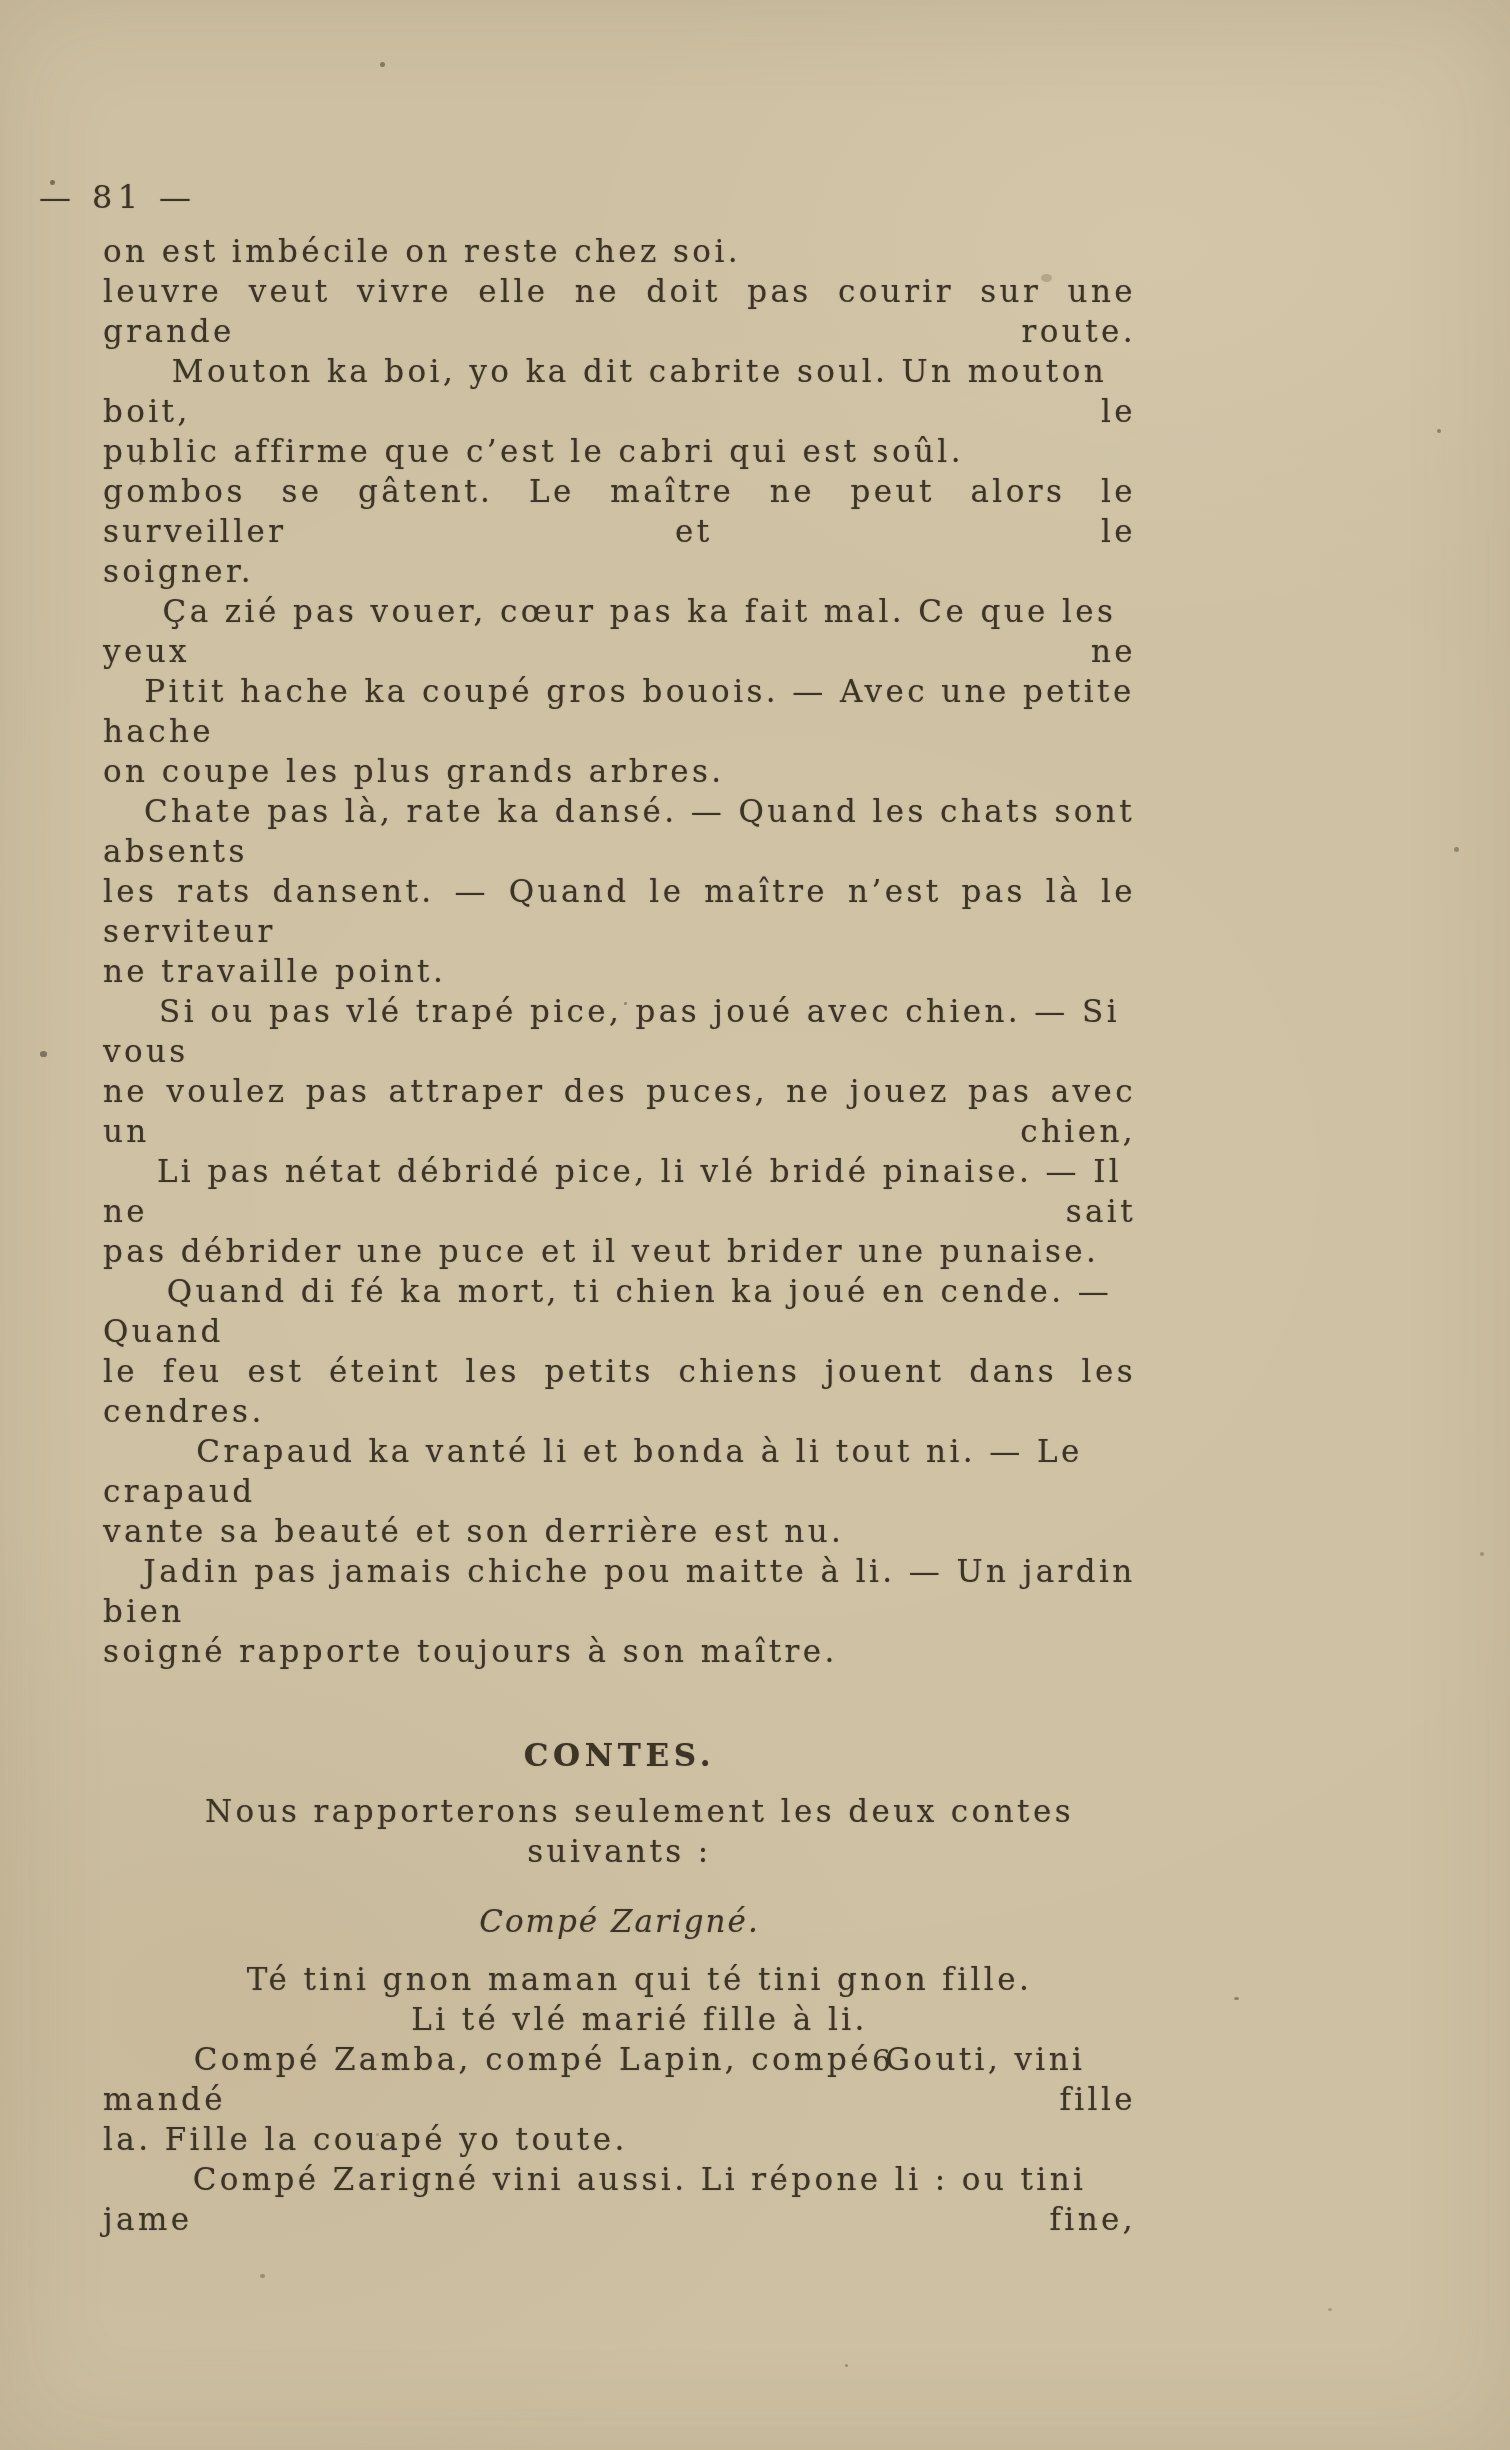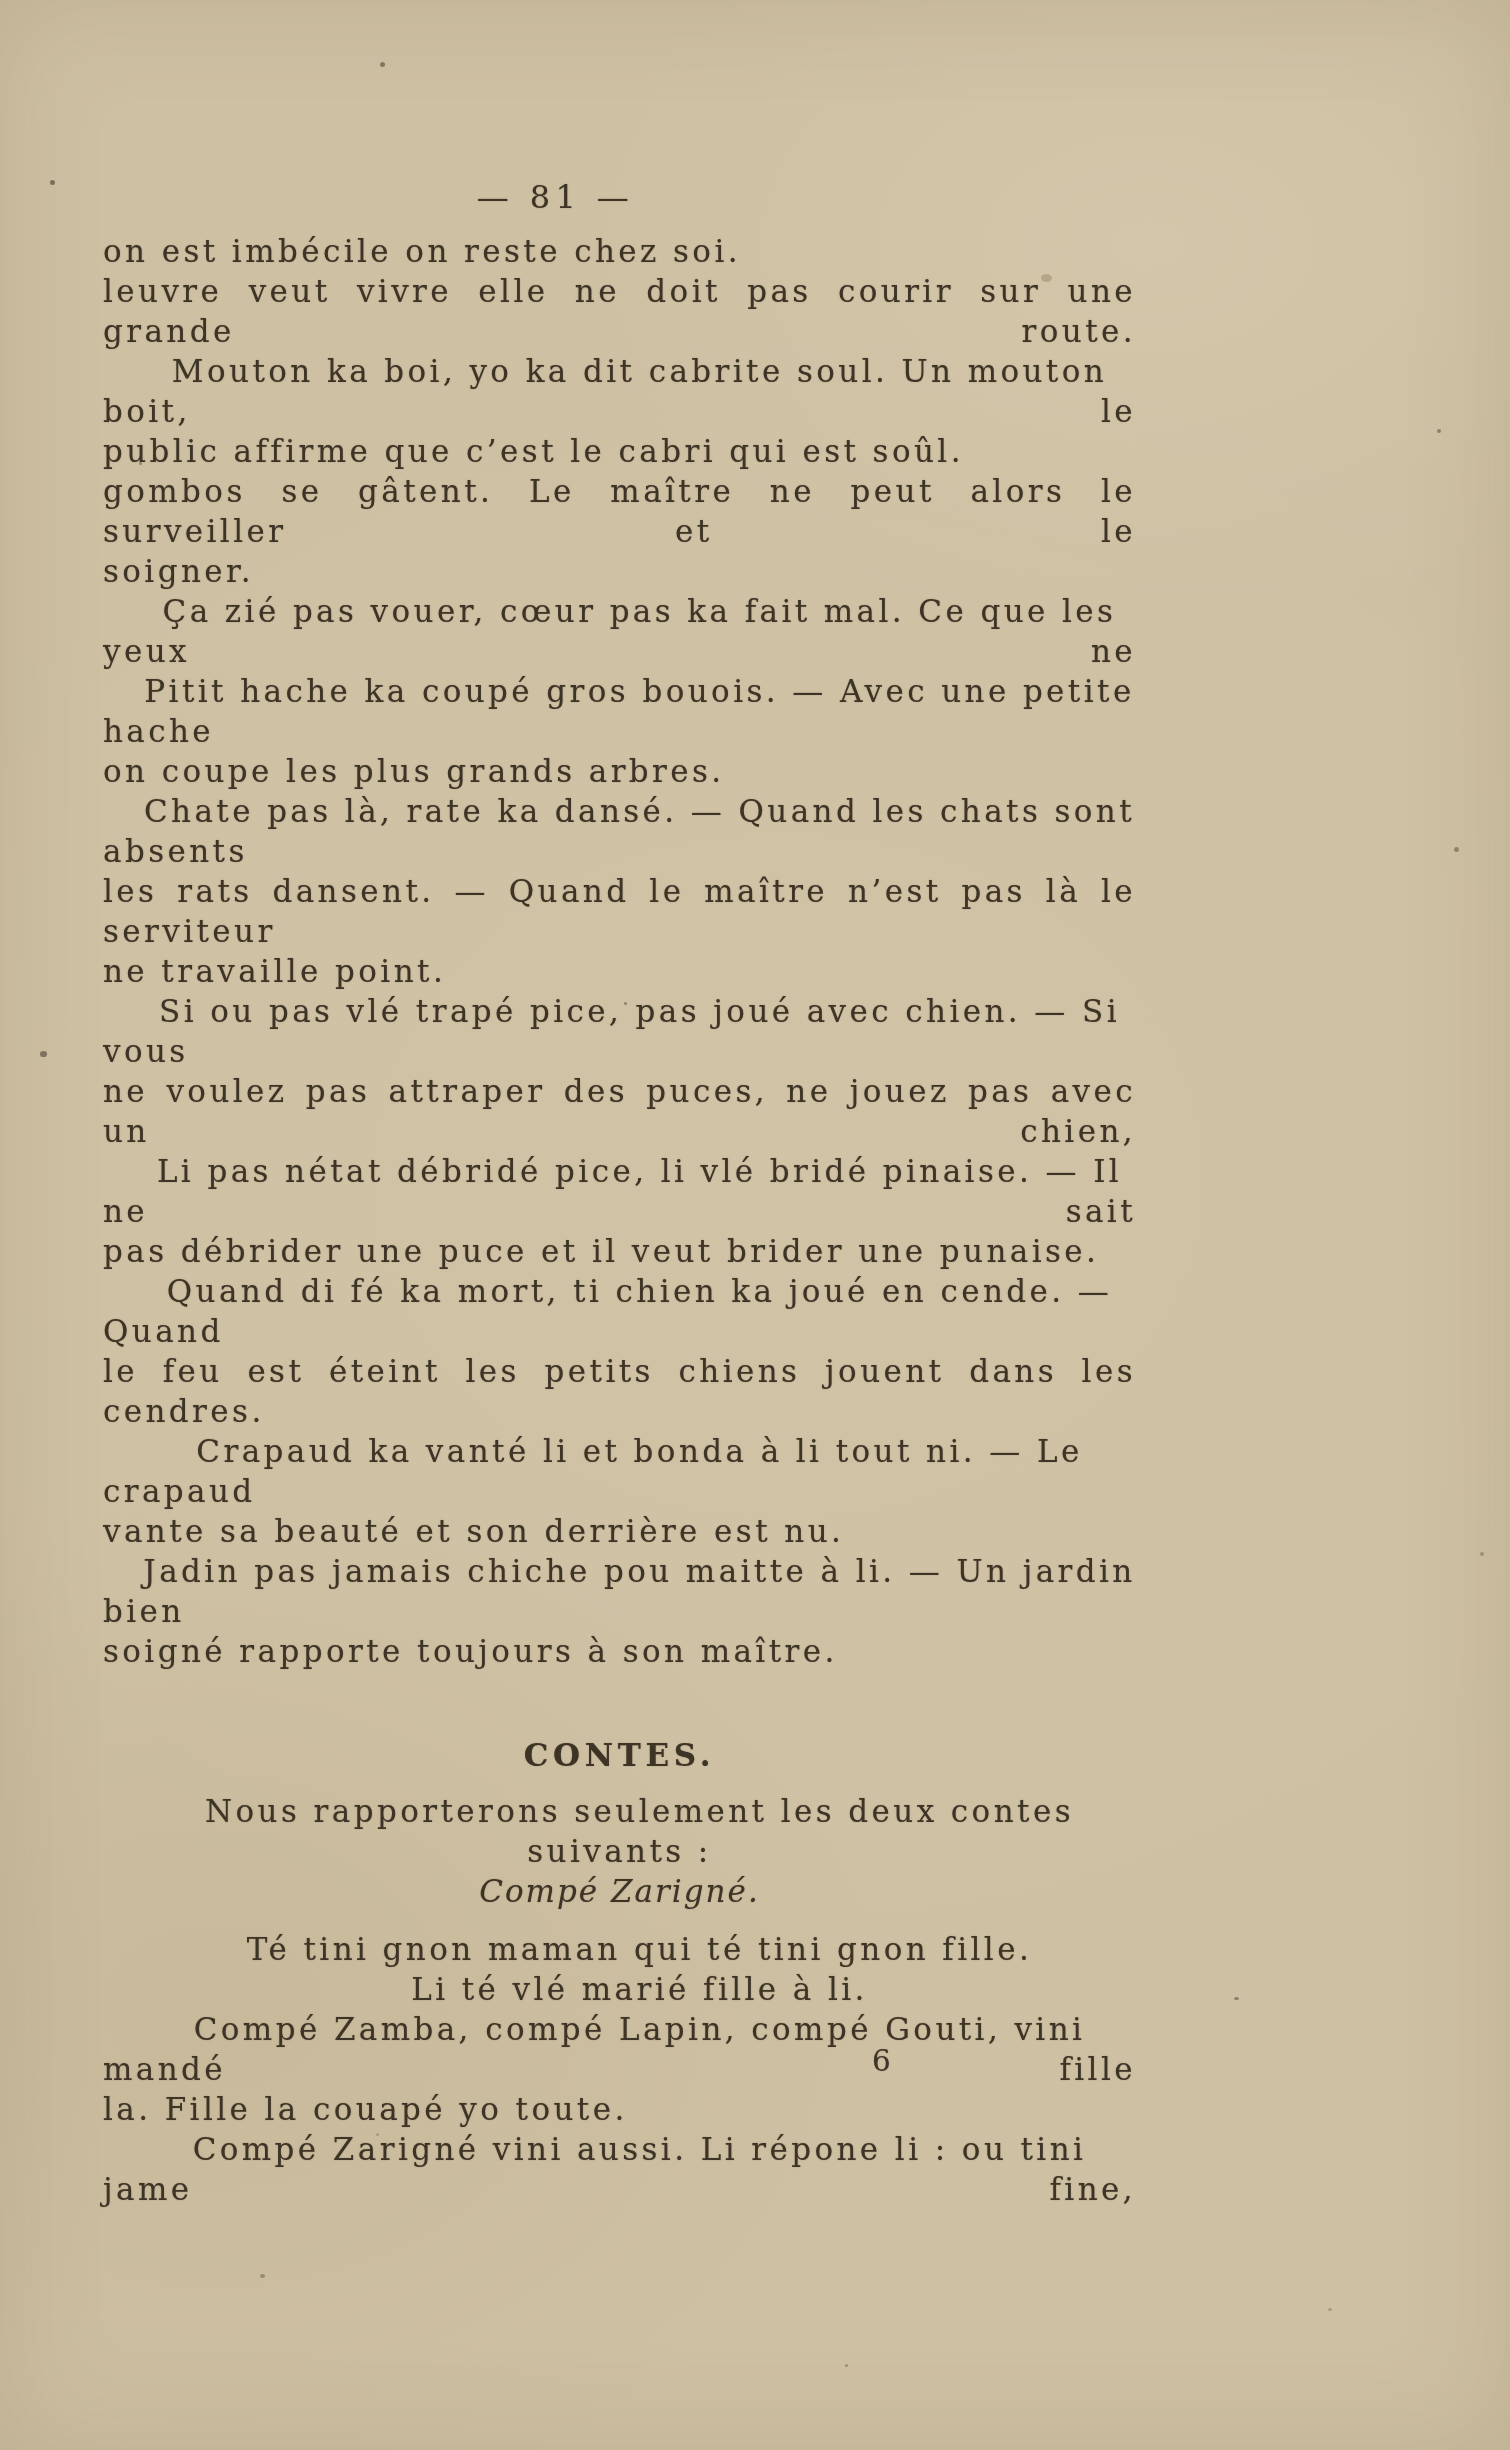--- a/index.html
+++ b/index.html
@@ -15,38 +15,38 @@
     box-shadow: inset 0 0 107px rgba(108,90,58,0.16);
     font-family:"DejaVu Serif","Liberation Serif",serif;
     color:#3d3426;
   }
   .textblock{
     position:absolute;left:103px;top:177px;width:1033px;
     text-shadow:0 0 1.3px rgba(61,52,38,0.38);
   }
   .pagenum{
     line-height:40px;font-size:32px;letter-spacing:5.4px;
-    text-align:center;
+    text-align:left;
     transform:translateX(-64px);
     margin-bottom:14px;
   }
   .line{
     line-height:40px;font-size:31px;letter-spacing:3.4px;
     text-align:left;
   }
   .line.just{text-align:justify;text-align-last:justify;}
   .line.first{text-indent:40px;text-align:center;}
   .contes-heading{
     margin-top:64px;line-height:40px;font-size:31px;letter-spacing:4.7px;
     text-align:center;
     font-weight:bold;
   }
   .intro-line{margin-top:16px;}
   .story-title{
-    line-height:40px;font-size:31px;letter-spacing:2px;
+    margin-top:30px;line-height:40px;font-size:31px;letter-spacing:2px;
     font-style:italic;text-align:center;
   }
   .story{margin-top:18px;}
   .signature{
     position:absolute;left:872px;top:2041px;
     line-height:40px;font-size:29.5px;
     text-shadow:0 0 1.3px rgba(61,52,38,0.38);
   }
   .speck{position:absolute;border-radius:50%;pointer-events:none;}
 </style>

